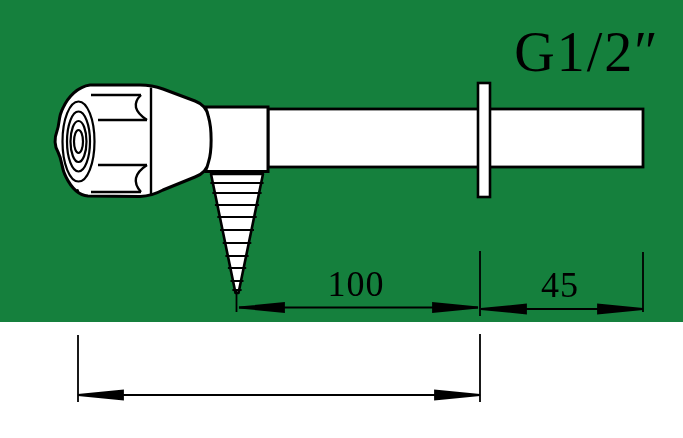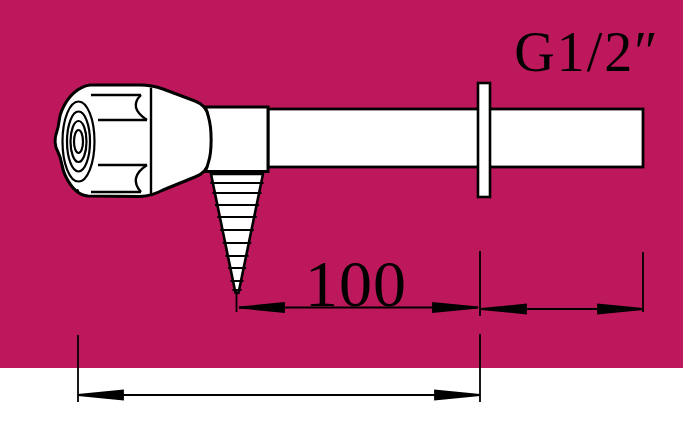--- a/index.html
+++ b/index.html
@@ -6,33 +6,33 @@
     margin: 0;
     padding: 0;
     width: 683px;
     height: 438px;
     background: #ffffff;
     overflow: hidden;
   }
   .canvas {
     position: relative;
     width: 683px;
-    height: 368px;
-    background: #be185d;
+    height: 322px;
+    background: #15803d;
     font-family: "Liberation Serif", "DejaVu Serif", serif;
   }
   .canvas svg {
     position: absolute;
     left: 0;
     top: 0;
   }
   .dim-label {
     position: absolute;
     transform: translate(-50%, -50%);
-    font-size: 66px;
+    font-size: 36px;
     line-height: 1;
     color: #000;
     white-space: nowrap;
     letter-spacing: 1px;
   }
   .thread-label {
     position: absolute;
     transform: translate(-50%, -50%);
     font-size: 56px;
     line-height: 1;
@@ -129,15 +129,16 @@
       <line x1="79" y1="395" x2="479" y2="395"></line>
       <polygon points="78,395 123,390.5 123,399.5"></polygon>
       <polygon points="480,395 435,390.5 435,399.5"></polygon>
     </g>
   </svg>
 
   <div class="thread-label" style="left:587px; top:52px;">G1/2″</div>
 
   <div class="dim-label" style="left:356px; top:284px;">100</div>
 
+  <div class="dim-label" style="left:560px; top:285px;">45</div>
 
 
 </div>
 
 </body></html>

